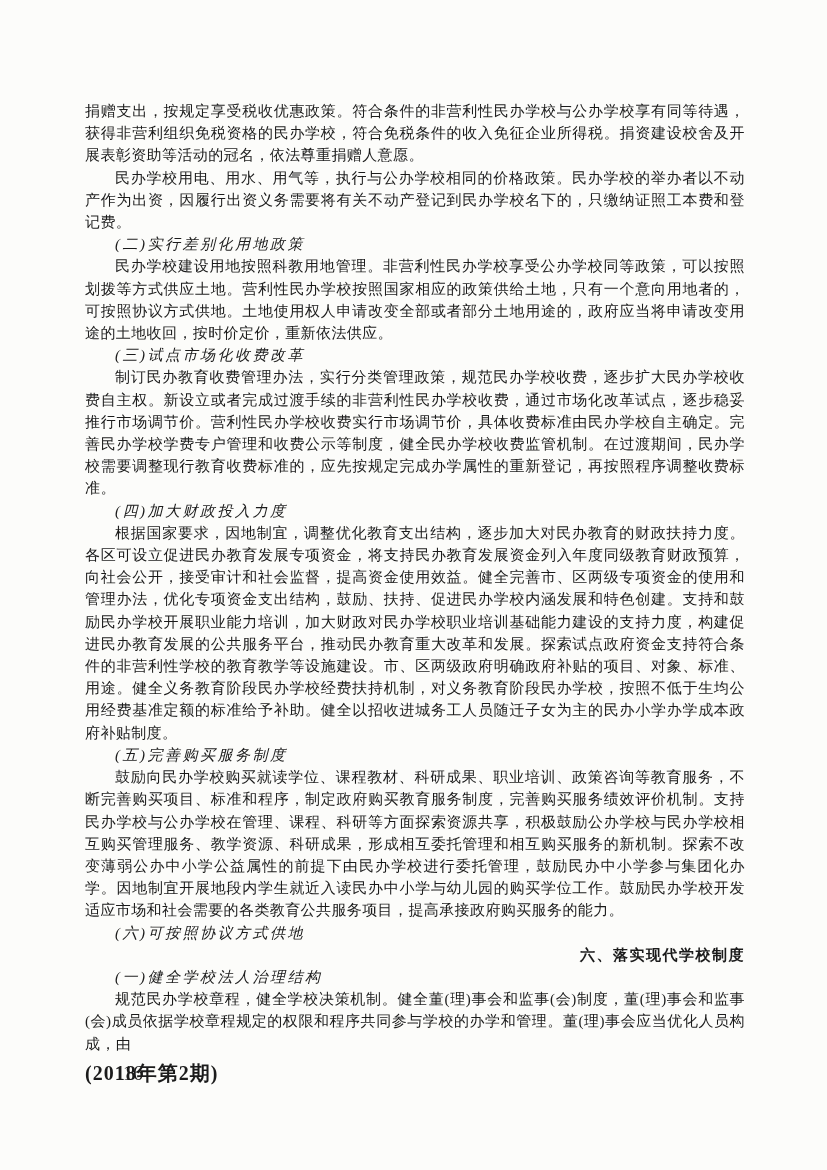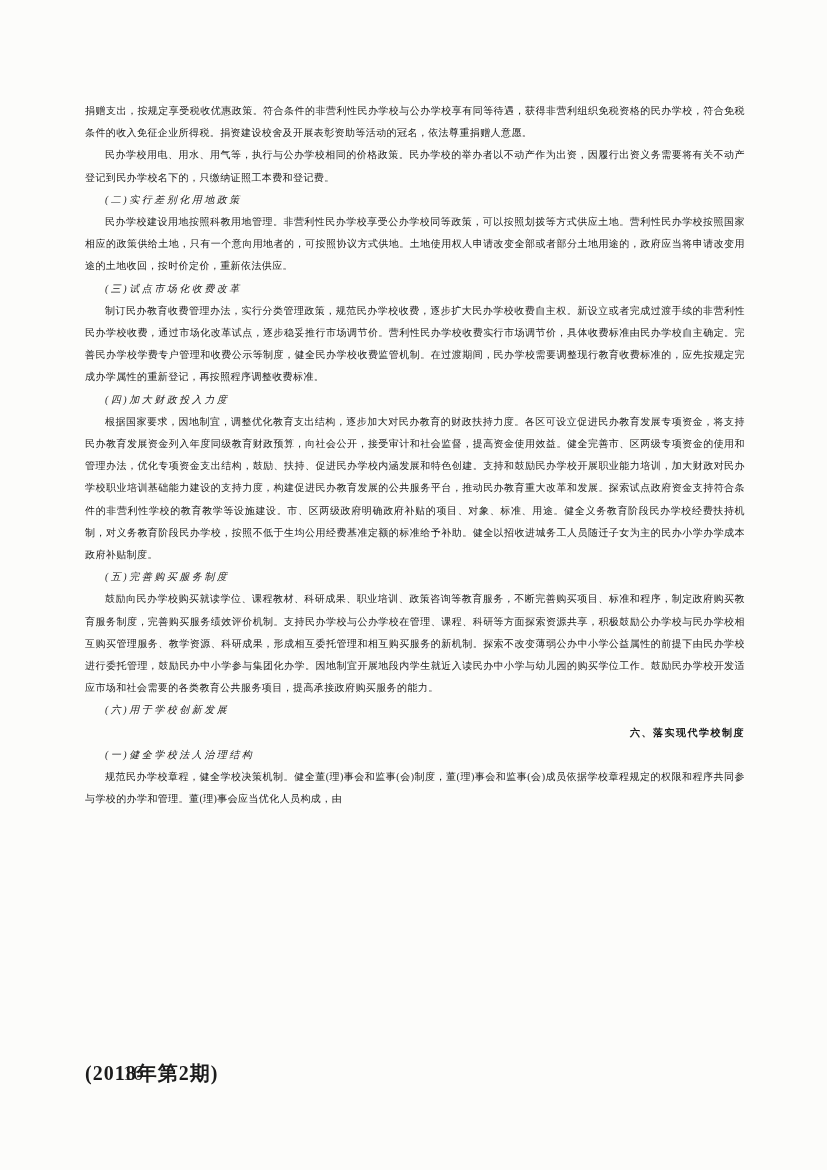--- a/index.html
+++ b/index.html
@@ -17,21 +17,21 @@
     background: #fcfcfa;
   }
   .page {
     position: absolute;
     left: 85px;
     top: 100px;
     width: 660px;
   }
   .para, .para-cont, .h-italic, .h-bold {
     margin: 0;
-    font-size: 10px;
+    font-size: 15px;
     line-height: 22.2px;
     text-align: justify;
     text-justify: inter-ideograph;
     letter-spacing: 0.4px;
   }
   .para { text-indent: 2em; }
   .para-cont { text-indent: 0; }
   .h-italic {
     text-indent: 2em;
     font-style: italic;
@@ -76,21 +76,21 @@
   <p class="para-cont">捐赠支出，按规定享受税收优惠政策。符合条件的非营利性民办学校与公办学校享有同等待遇，获得非营利组织免税资格的民办学校，符合免税条件的收入免征企业所得税。捐资建设校舍及开展表彰资助等活动的冠名，依法尊重捐赠人意愿。</p>
   <p class="para">民办学校用电、用水、用气等，执行与公办学校相同的价格政策。民办学校的举办者以不动产作为出资，因履行出资义务需要将有关不动产登记到民办学校名下的，只缴纳证照工本费和登记费。</p>
   <p class="h-italic">(二)实行差别化用地政策</p>
   <p class="para">民办学校建设用地按照科教用地管理。非营利性民办学校享受公办学校同等政策，可以按照划拨等方式供应土地。营利性民办学校按照国家相应的政策供给土地，只有一个意向用地者的，可按照协议方式供地。土地使用权人申请改变全部或者部分土地用途的，政府应当将申请改变用途的土地收回，按时价定价，重新依法供应。</p>
   <p class="h-italic">(三)试点市场化收费改革</p>
   <p class="para">制订民办教育收费管理办法，实行分类管理政策，规范民办学校收费，逐步扩大民办学校收费自主权。新设立或者完成过渡手续的非营利性民办学校收费，通过市场化改革试点，逐步稳妥推行市场调节价。营利性民办学校收费实行市场调节价，具体收费标准由民办学校自主确定。完善民办学校学费专户管理和收费公示等制度，健全民办学校收费监管机制。在过渡期间，民办学校需要调整现行教育收费标准的，应先按规定完成办学属性的重新登记，再按照程序调整收费标准。</p>
   <p class="h-italic">(四)加大财政投入力度</p>
   <p class="para">根据国家要求，因地制宜，调整优化教育支出结构，逐步加大对民办教育的财政扶持力度。各区可设立促进民办教育发展专项资金，将支持民办教育发展资金列入年度同级教育财政预算，向社会公开，接受审计和社会监督，提高资金使用效益。健全完善市、区两级专项资金的使用和管理办法，优化专项资金支出结构，鼓励、扶持、促进民办学校内涵发展和特色创建。支持和鼓励民办学校开展职业能力培训，加大财政对民办学校职业培训基础能力建设的支持力度，构建促进民办教育发展的公共服务平台，推动民办教育重大改革和发展。探索试点政府资金支持符合条件的非营利性学校的教育教学等设施建设。市、区两级政府明确政府补贴的项目、对象、标准、用途。健全义务教育阶段民办学校经费扶持机制，对义务教育阶段民办学校，按照不低于生均公用经费基准定额的标准给予补助。健全以招收进城务工人员随迁子女为主的民办小学办学成本政府补贴制度。</p>
   <p class="h-italic">(五)完善购买服务制度</p>
   <p class="para">鼓励向民办学校购买就读学位、课程教材、科研成果、职业培训、政策咨询等教育服务，不断完善购买项目、标准和程序，制定政府购买教育服务制度，完善购买服务绩效评价机制。支持民办学校与公办学校在管理、课程、科研等方面探索资源共享，积极鼓励公办学校与民办学校相互购买管理服务、教学资源、科研成果，形成相互委托管理和相互购买服务的新机制。探索不改变薄弱公办中小学公益属性的前提下由民办学校进行委托管理，鼓励民办中小学参与集团化办学。因地制宜开展地段内学生就近入读民办中小学与幼儿园的购买学位工作。鼓励民办学校开发适应市场和社会需要的各类教育公共服务项目，提高承接政府购买服务的能力。</p>
-  <p class="h-italic">(六)用于学校创新发展</p>
+  <p class="h-italic">(六)可按照协议方式供地</p>
   <p class="h-bold">六、落实现代学校制度</p>
   <p class="h-italic">(一)健全学校法人治理结构</p>
   <p class="para">规范民办学校章程，健全学校决策机制。健全董(理)事会和监事(会)制度，董(理)事会和监事(会)成员依据学校章程规定的权限和程序共同参与学校的办学和管理。董(理)事会应当优化人员构成，由</p>
 </div>
 
 <div class="footer">
   <span class="page-num">16</span>
   <span class="issue">(2018年第2期)</span>
 </div>
 

